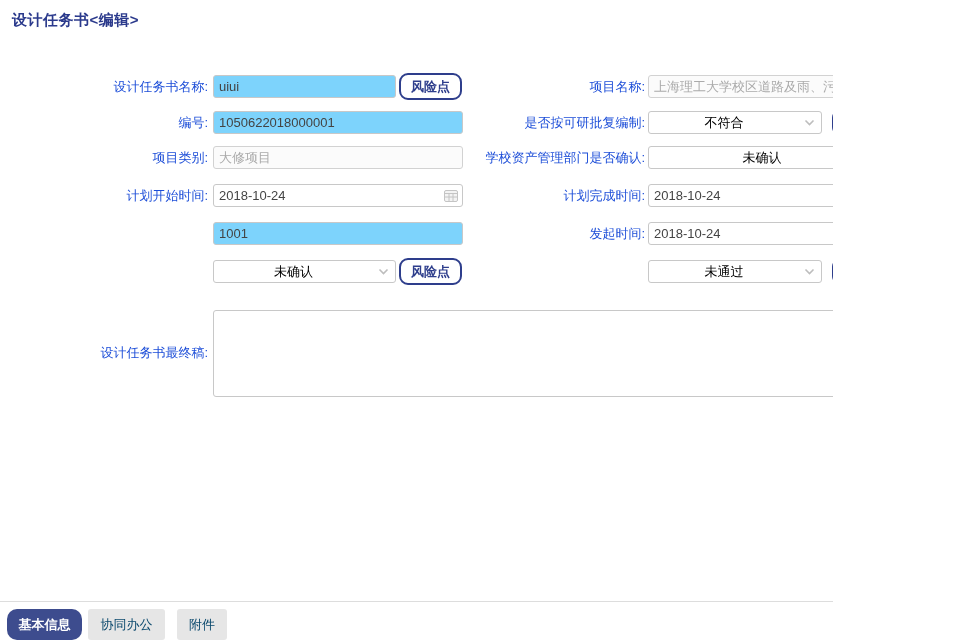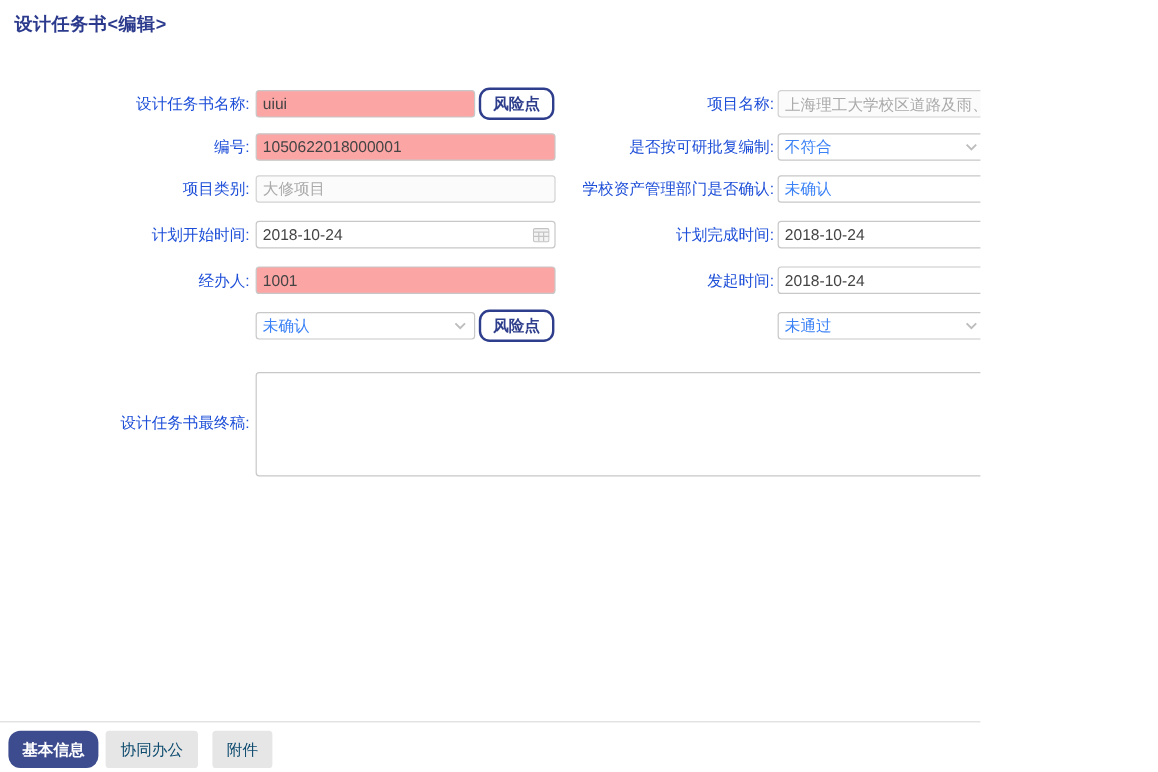--- a/index.html
+++ b/index.html
@@ -1,38 +1,38 @@
 <!DOCTYPE html>
 <html><head>
 <meta charset="utf-8">
 <style>
   html,body{margin:0;padding:0;background:#fff;}
   body{font-family:"Liberation Sans","DejaVu Sans",sans-serif;}
-  .stage{position:relative;width:817px;height:643px;background:#fff;overflow:hidden;}
+  .stage{position:relative;width:817px;height:643px;background:#fff;overflow:hidden;padding-left:16px;}
 
   .page-title{position:absolute;left:12px;top:11px;font-size:15px;font-weight:bold;color:#2b3a8c;letter-spacing:.5px;}
 
   .row{position:absolute;left:0;width:965px;height:23px;}
   .flabel{position:absolute;top:0;height:23px;line-height:23px;font-size:13px;color:#1d4ed8;text-align:right;white-space:nowrap;}
   .col-l{left:0;width:208px;}
   .col-r{left:400px;width:245px;}
 
   .inp{position:absolute;top:0;height:23px;box-sizing:border-box;border:1px solid #c8c8c8;border-radius:3px;
-       font-family:inherit;font-size:13px;color:#444;padding:0 5px;background:#fca5a5;outline:none;}
+       font-family:inherit;font-size:13px;color:#444;padding:0 5px;background:#7dd3fc;outline:none;}
   .inp.disabled{color:#aaa;background:#fbfbfb;border-color:#d2d2d2;}
   .l-full{left:213px;width:250px;}
   .l-short{left:213px;width:183px;}
   .r-full{left:648px;width:250px;}
   .r-short{left:648px;width:174px;}
 
   .fieldbox{position:absolute;top:0;height:23px;box-sizing:border-box;border:1px solid #c8c8c8;border-radius:3px;
             background:#fff;display:flex;align-items:center;overflow:hidden;}
   .fieldbox input{flex:1;min-width:0;border:none;outline:none;background:transparent;
                   font-family:inherit;font-size:13px;color:#444;padding:0 5px;}
-  .fieldbox .val{flex:1;font-size:13px;color:#3b82f6;padding:0 5px;white-space:nowrap;overflow:hidden;}
+  .fieldbox .val{flex:1;font-size:13px;color:#000000;padding:0 5px;white-space:nowrap;overflow:hidden;text-align:center;}
   .trigger{width:21px;height:19px;margin-right:1px;display:flex;align-items:center;justify-content:center;
            border-radius:2px;flex:none;cursor:pointer;}
 
   .risk{position:absolute;top:-2px;height:27px;box-sizing:border-box;border:2px solid #2e3e8c;border-radius:9px;
         background:#fff;color:#2e3e8c;font-family:inherit;font-size:13px;font-weight:bold;cursor:pointer;
         display:flex;align-items:center;justify-content:center;}
   .l-risk{left:399px;width:63px;}
   .r-risk{left:832px;width:65px;}
 
   .ta-wrap{position:absolute;left:213px;top:310px;width:685px;height:87px;box-sizing:border-box;
@@ -118,21 +118,20 @@
             <line x1="0.5" y1="4.5" x2="13.5" y2="4.5" stroke="#c4c4c4"></line>
             <line x1="5" y1="4.5" x2="5" y2="12" stroke="#c4c4c4"></line>
             <line x1="9" y1="4.5" x2="9" y2="12" stroke="#c4c4c4"></line>
             <line x1="0.5" y1="8" x2="13.5" y2="8" stroke="#c4c4c4"></line>
           </svg>
       </span>
     </div>
   </div>
 
   <div class="row" style="top:222px">
-    <label class="flabel col-l">经办人:</label>
     <input class="inp l-full" value="1001" style="">
     <label class="flabel col-r">发起时间:</label>
     <div class="fieldbox r-full">
       <input value="2018-10-24" style="">
       <span class="trigger">
         <svg width="14" height="13" viewBox="0 0 14 13">
             <rect x="0.5" y="1.5" width="13" height="11" rx="1.5" fill="#f3f3f3" stroke="#c4c4c4"></rect>
             <line x1="0.5" y1="4.5" x2="13.5" y2="4.5" stroke="#c4c4c4"></line>
             <line x1="5" y1="4.5" x2="5" y2="12" stroke="#c4c4c4"></line>
             <line x1="9" y1="4.5" x2="9" y2="12" stroke="#c4c4c4"></line>

